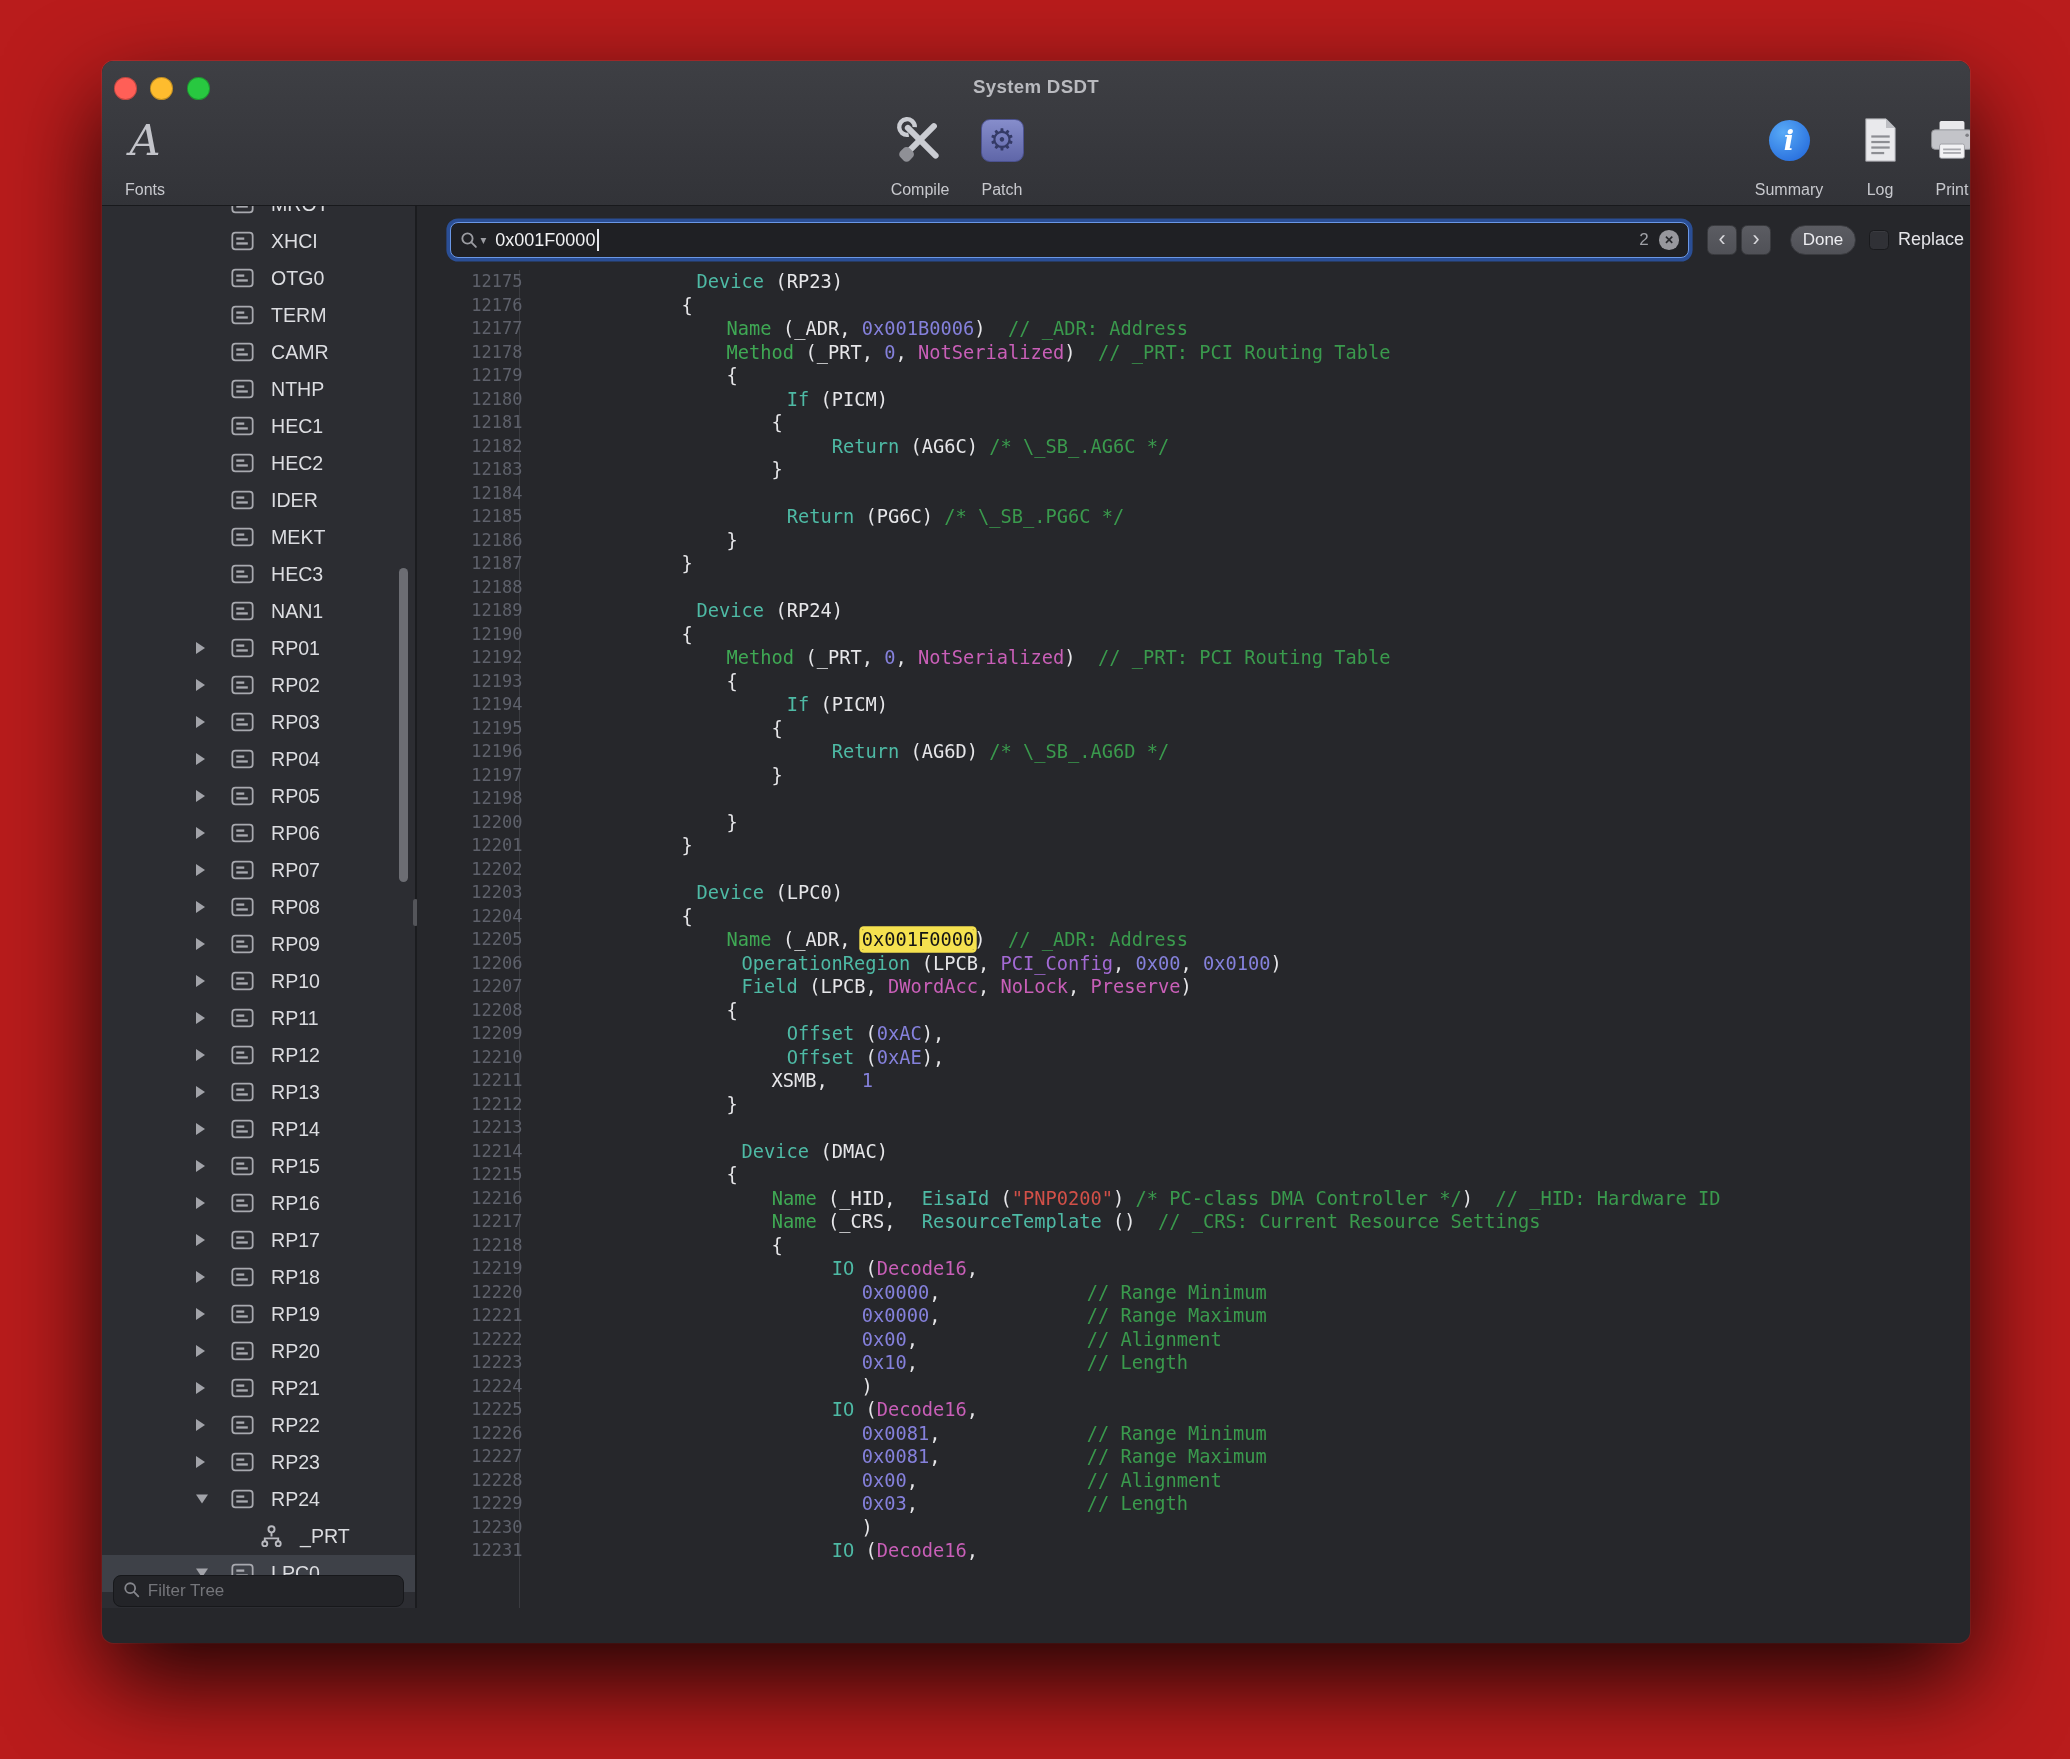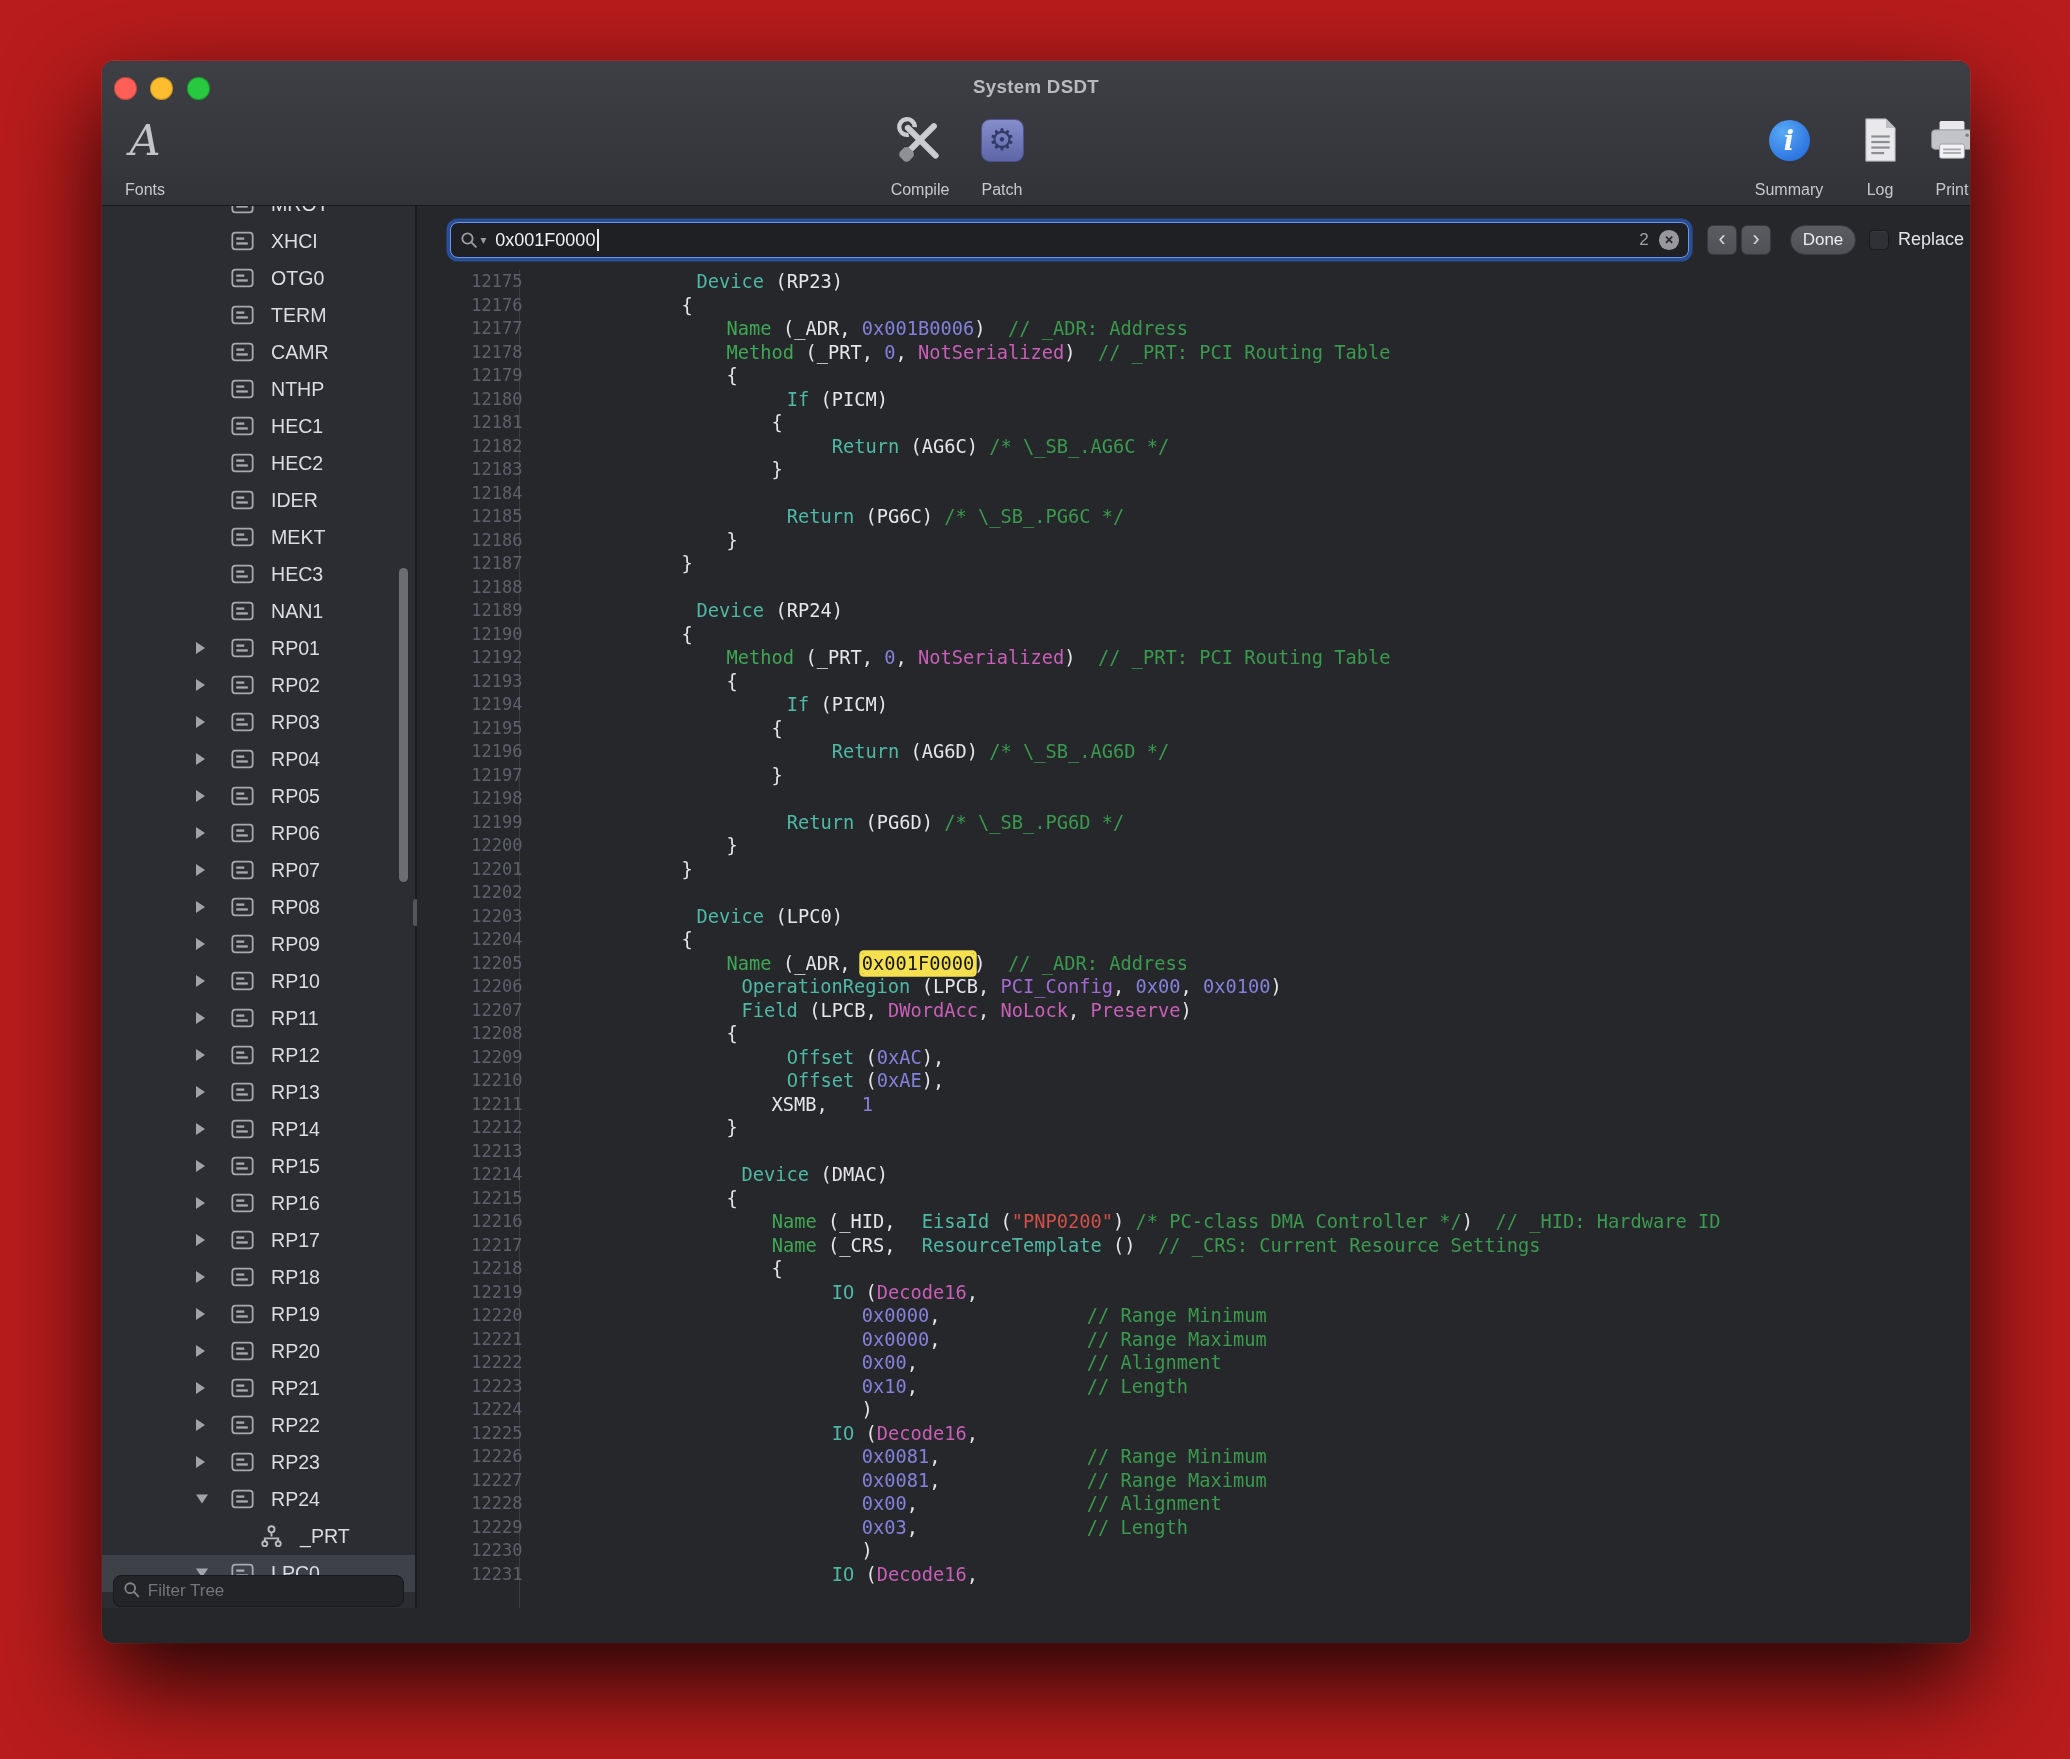--- a/index.html
+++ b/index.html
@@ -649,24 +649,20 @@
           </div>
           <div class="cl">
             <span class="ln">12197</span>
             <span class="ct"><span class="tok-p">                    }</span></span>
           </div>
           <div class="cl">
             <span class="ln">12198</span>
             <span class="ct"></span>
           </div>
           <div class="cl">
-            <span class="ln">12199</span>
-            <span class="ct"><span class="tok-p">                    </span><span class="tok-k">Return</span><span class="tok-p"> (PG6D) </span><span class="tok-c">/* \_SB_.PG6D */</span></span>
-          </div>
-          <div class="cl">
             <span class="ln">12200</span>
             <span class="ct"><span class="tok-p">                }</span></span>
           </div>
           <div class="cl">
             <span class="ln">12201</span>
             <span class="ct"><span class="tok-p">            }</span></span>
           </div>
           <div class="cl">
             <span class="ln">12202</span>
             <span class="ct"></span>

